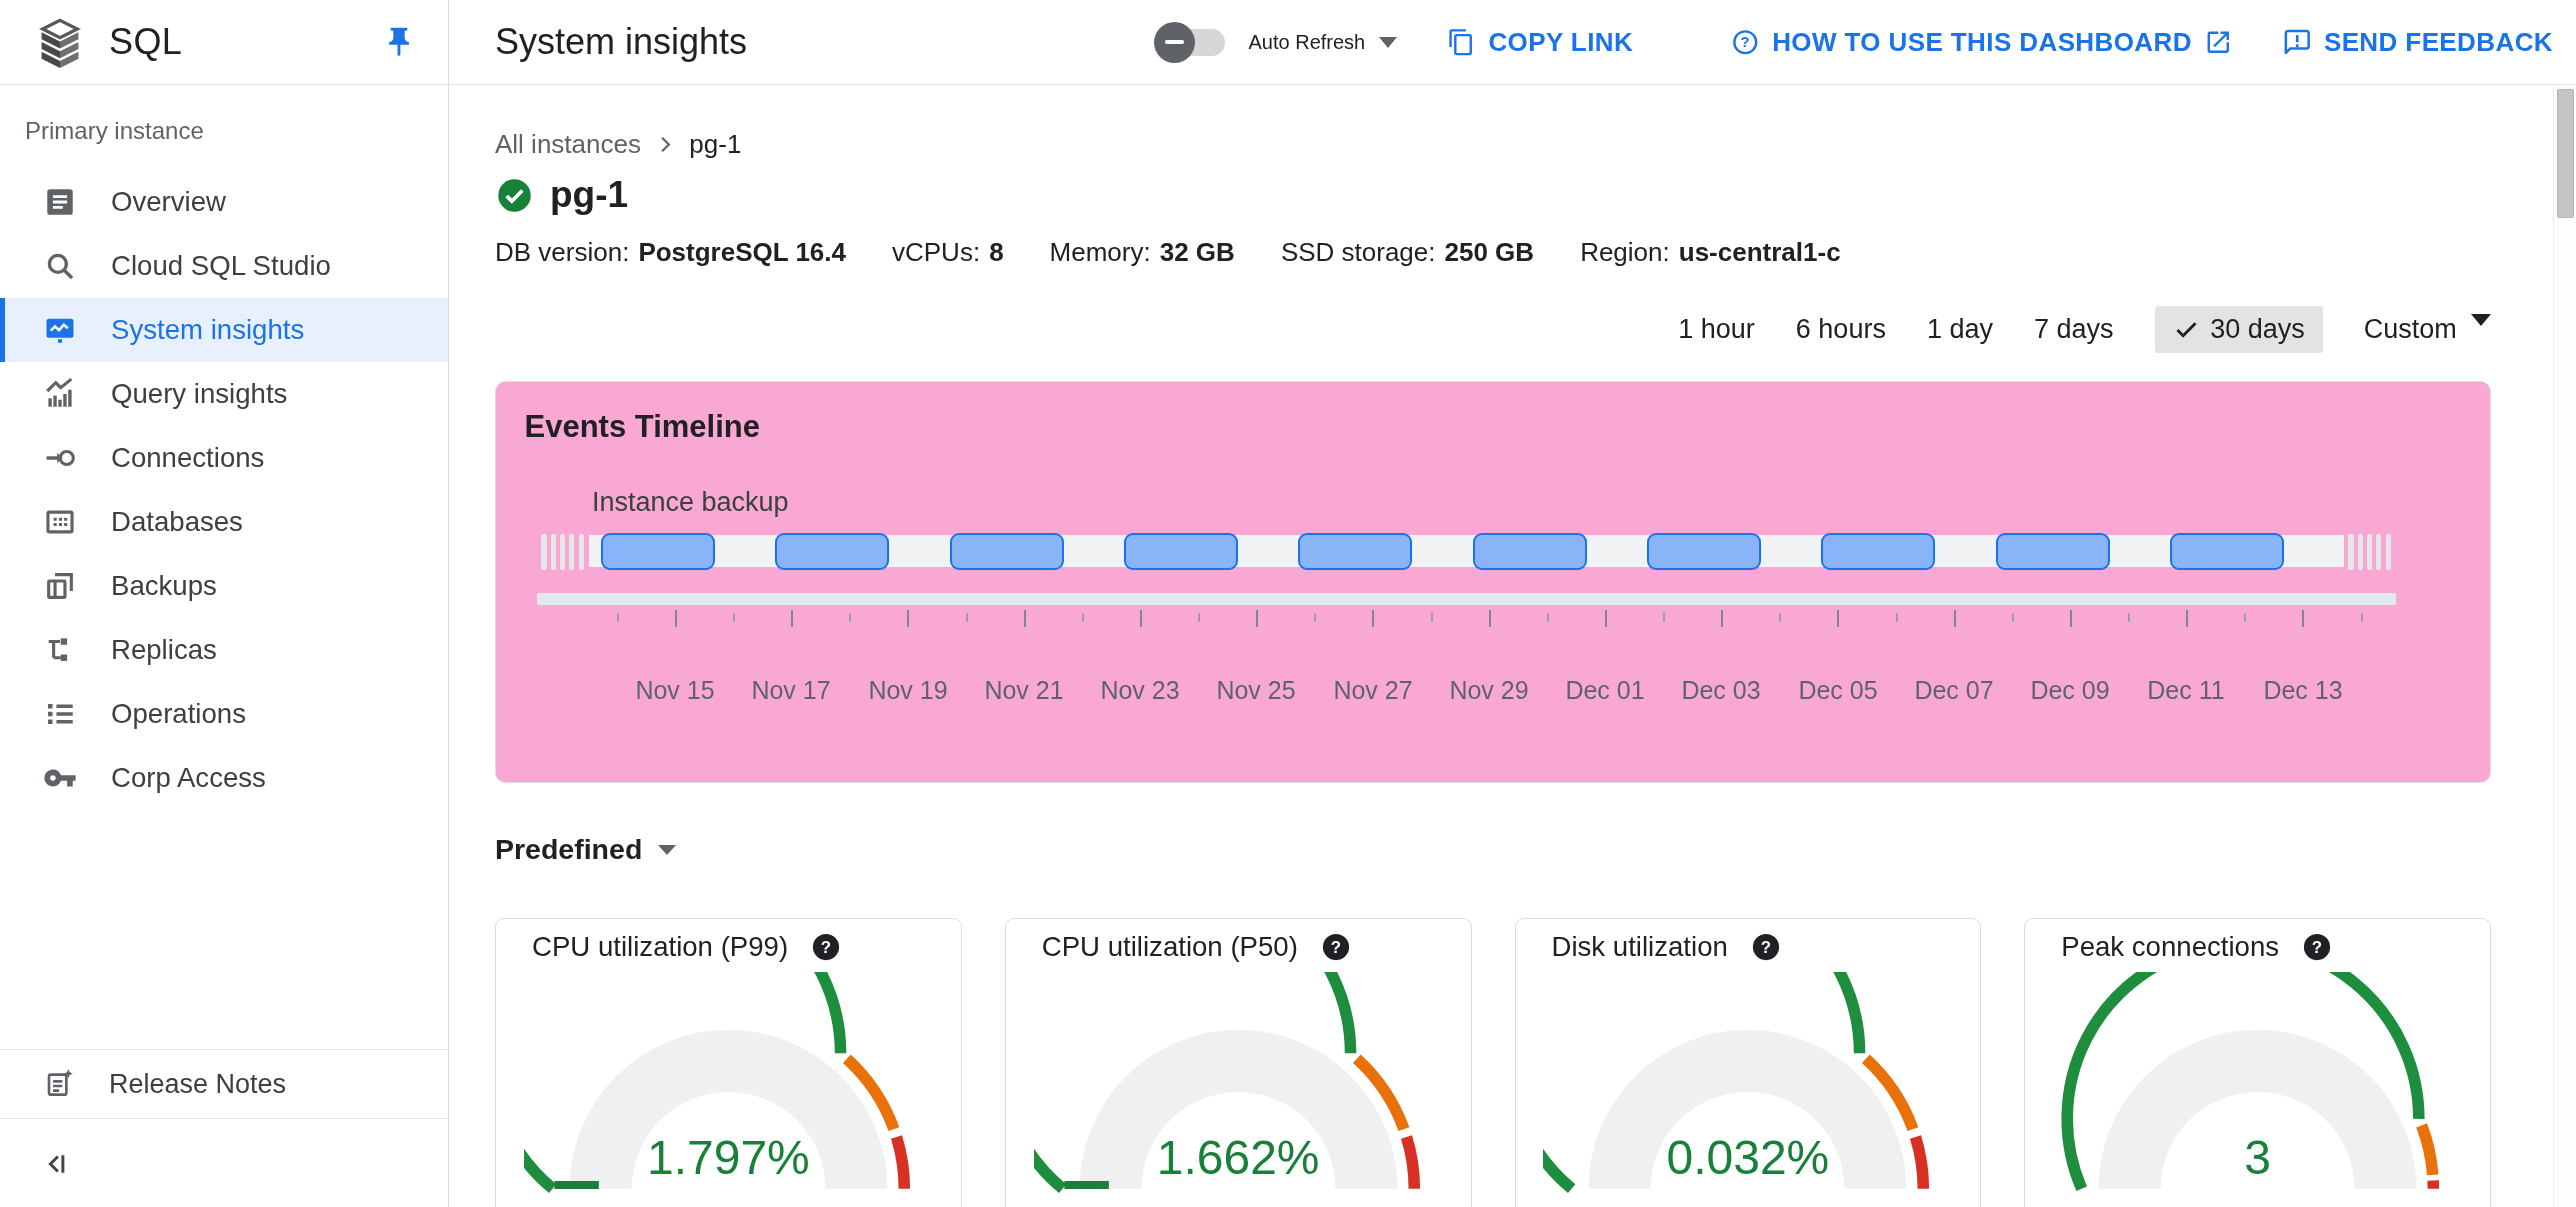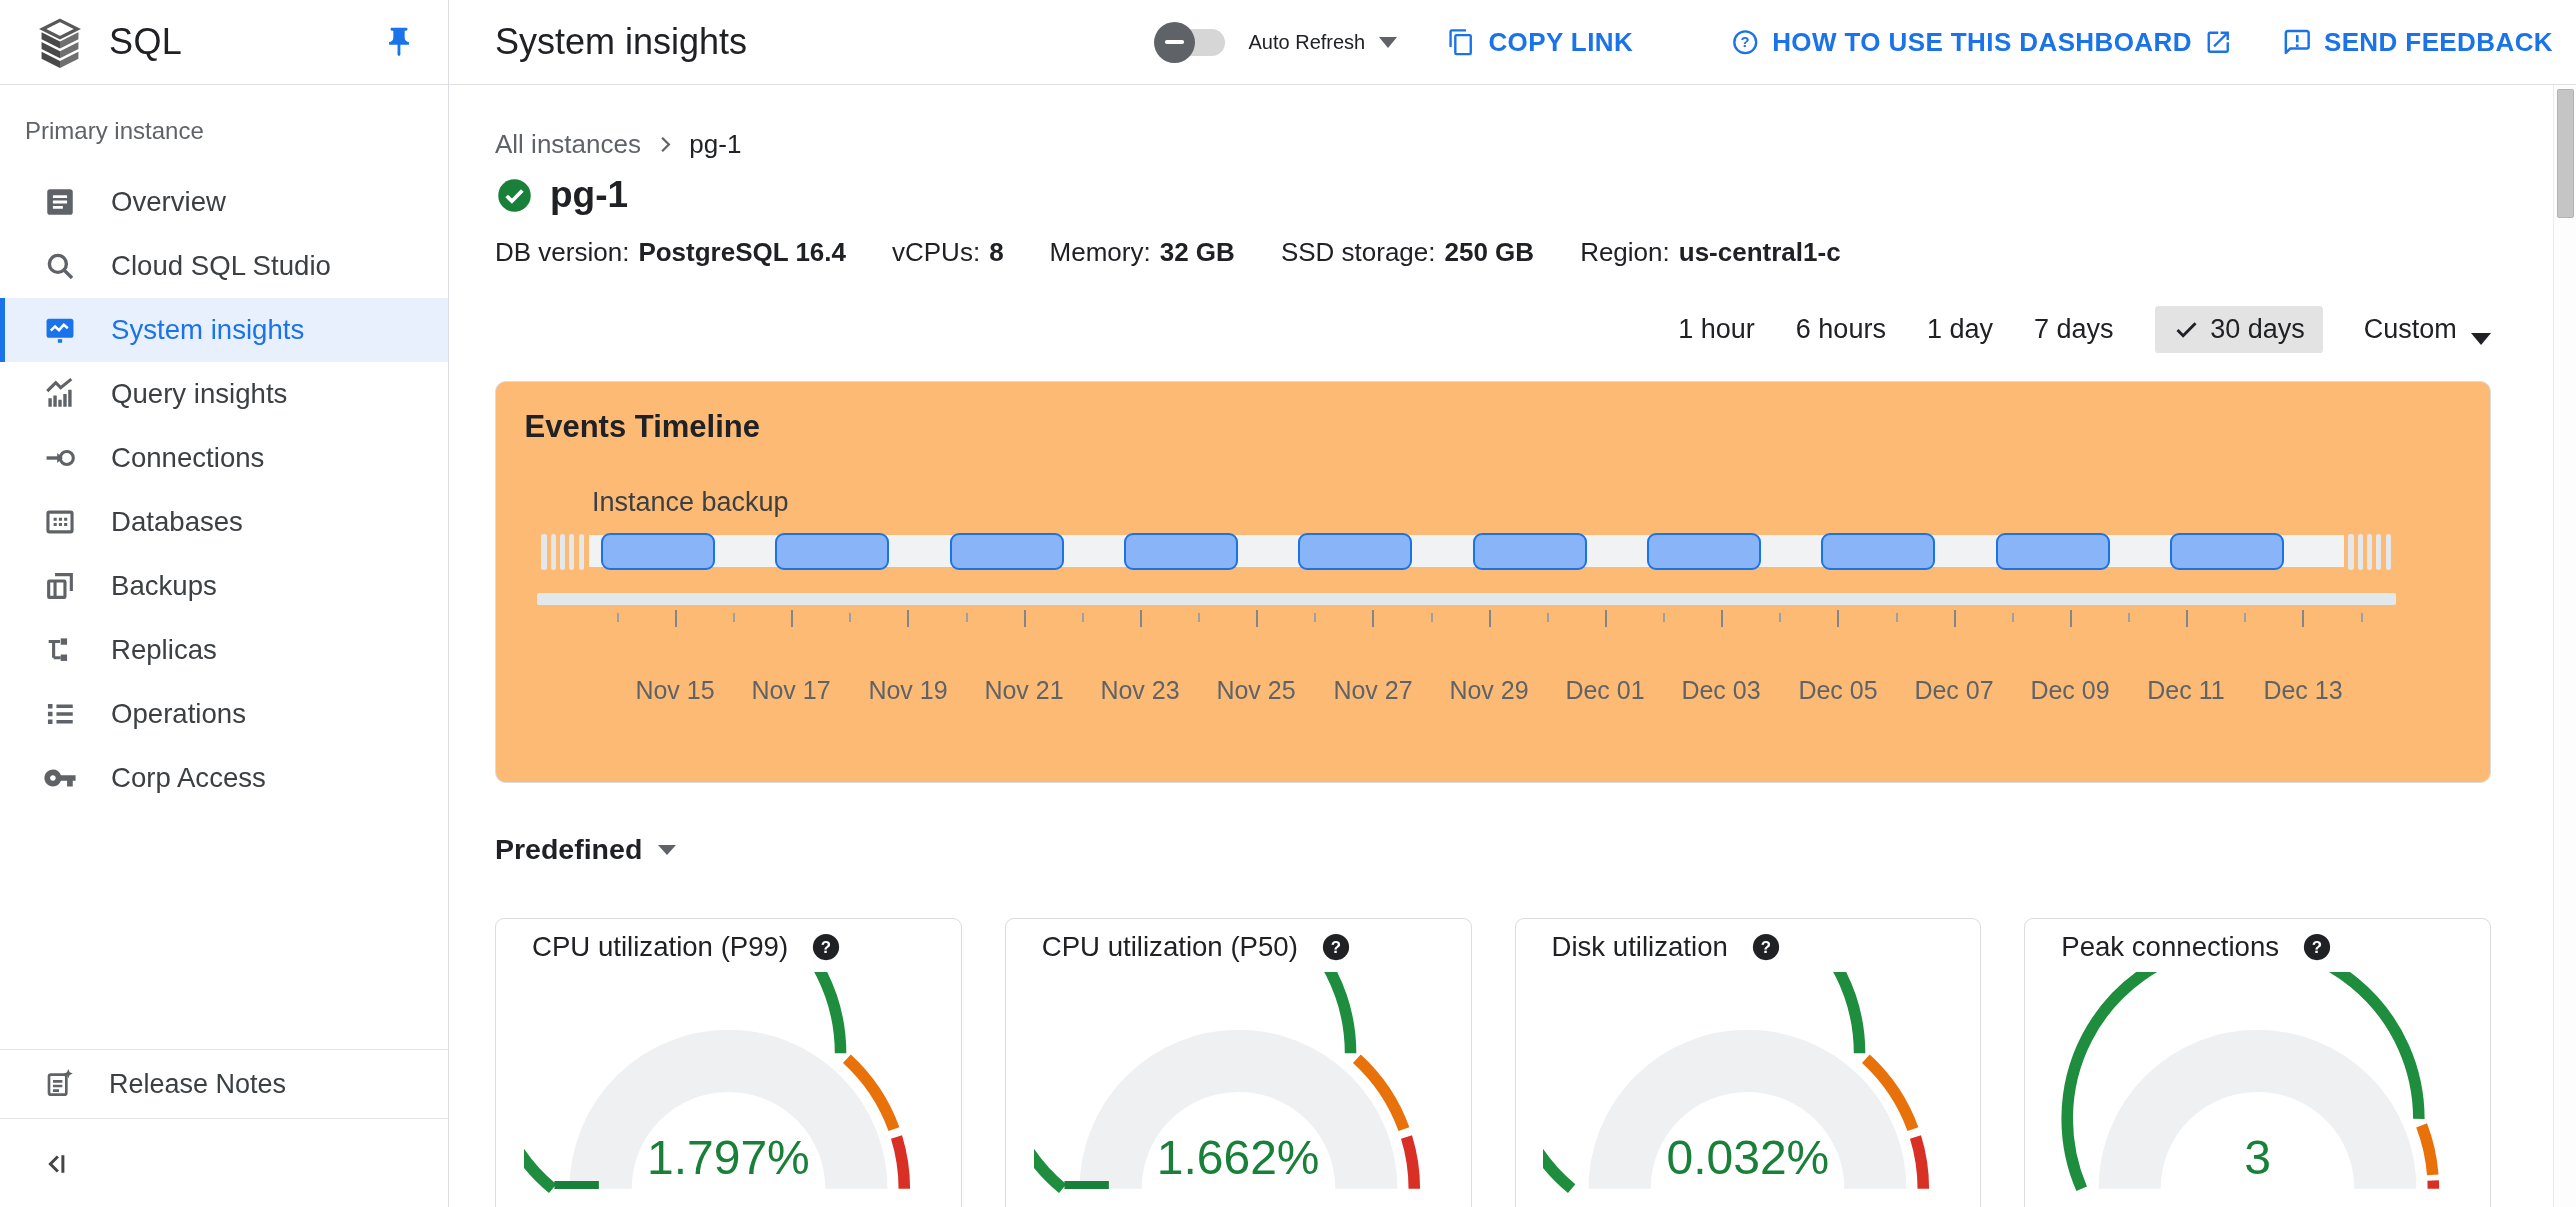--- a/index.html
+++ b/index.html
@@ -67,27 +67,27 @@
   .meta-pair { display:flex; gap:9px; white-space:nowrap; }
   .meta-label { color:#202124; }
   .meta-value { font-weight:700; color:#202124; }
 
   .range-row { margin-top:36px; height:50px; display:flex; justify-content:flex-end;
     align-items:center; gap:41px; font-size:27px; font-weight:500; color:#202124; }
   .range-opt { cursor:pointer; white-space:nowrap; }
   .range-chip { display:flex; align-items:center; gap:10.7px; background:#e3e3e3;
     padding:8px 18px; border-radius:3.6px; cursor:pointer; }
   .range-chip svg { width:27px; height:27px; }
-  .range-custom { display:flex; align-items:flex-end; gap:14.2px; cursor:pointer; }
+  .range-custom { display:flex; align-items:flex-start; gap:14.2px; cursor:pointer; }
   .custom-tri { border-left-width:10.7px; border-right-width:10.7px; border-top-width:12.5px;
     border-top-color:#202124; }
 
   
   .events-card { position:relative; margin-top:27px; height:402px;
-    border:1.8px solid #dadce0; border-radius:10.7px; background:#fdba74; }
+    border:1.8px solid #dadce0; border-radius:10.7px; background:#f9a8d4; }
   .et-title { position:absolute; left:28.5px; top:27px; font-size:31px; font-weight:700; }
   .et-series-label { position:absolute; left:96px; top:105px; font-size:27px; color:#3c4043; }
   .et-strip { position:absolute; left:41px; top:153px; width:1859px; height:32px;
     background:linear-gradient(to right, transparent 0 52px, #f0f2f4 52px calc(100% - 52px), transparent calc(100% - 52px)); }
   .et-hatch { position:absolute; top:-1.8px; height:36px; width:52px; }
   .et-hatch.left { left:0; } .et-hatch.right { right:0; }
   .et-hatch i { position:absolute; top:0; width:5.3px; height:36px; background:#e4e8eb; border-radius:2.7px; }
   .tl-bar { position:absolute; top:-2.7px; width:114px; height:37px; background:#8ab4f8;
     border:2.7px solid #1a73e8; border-radius:9px; cursor:pointer; }
   .et-rangebar { position:absolute; left:41px; top:211px; width:1859px; height:11.6px;

